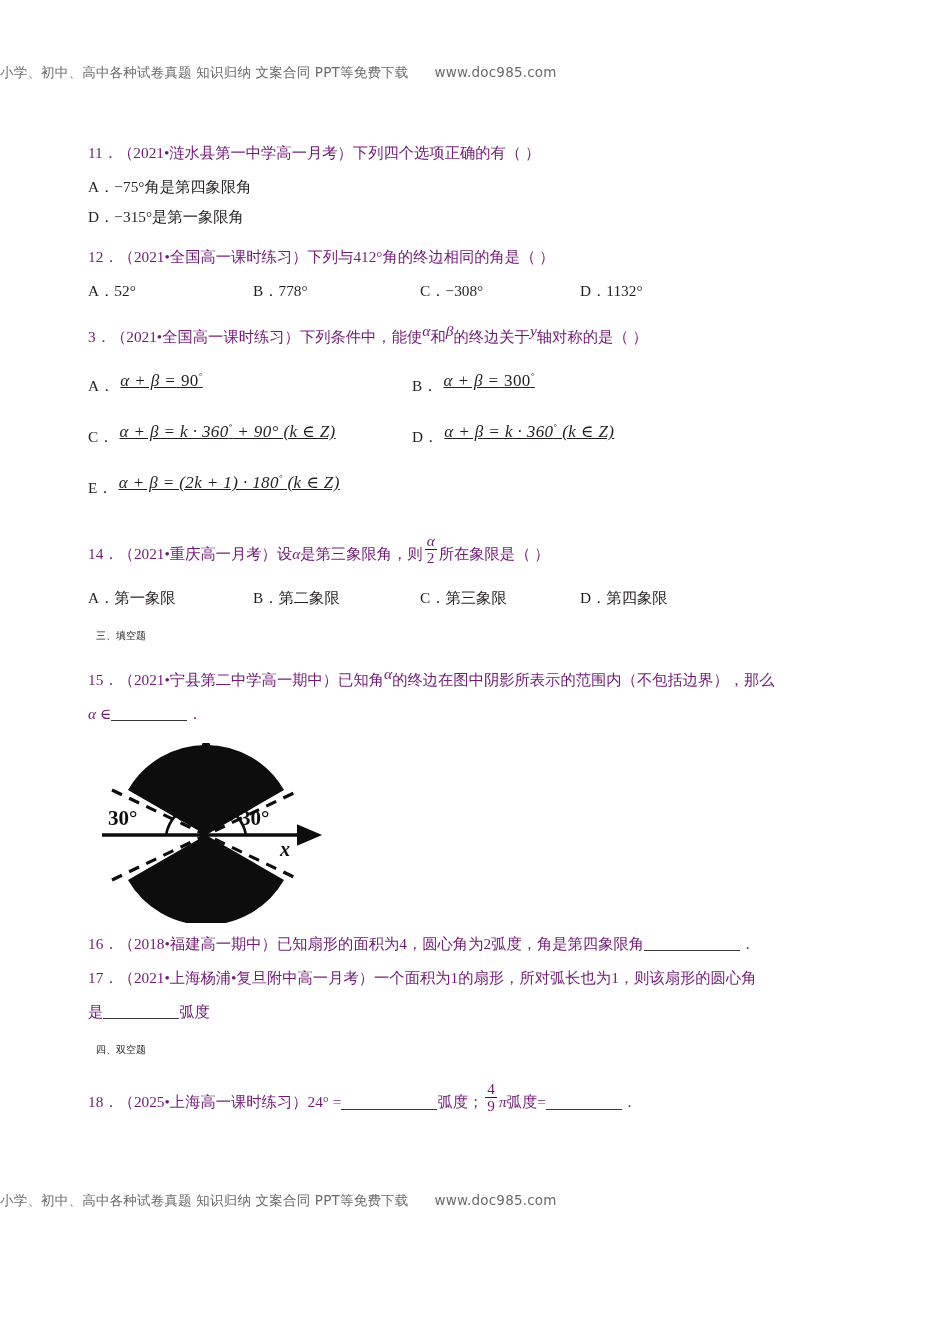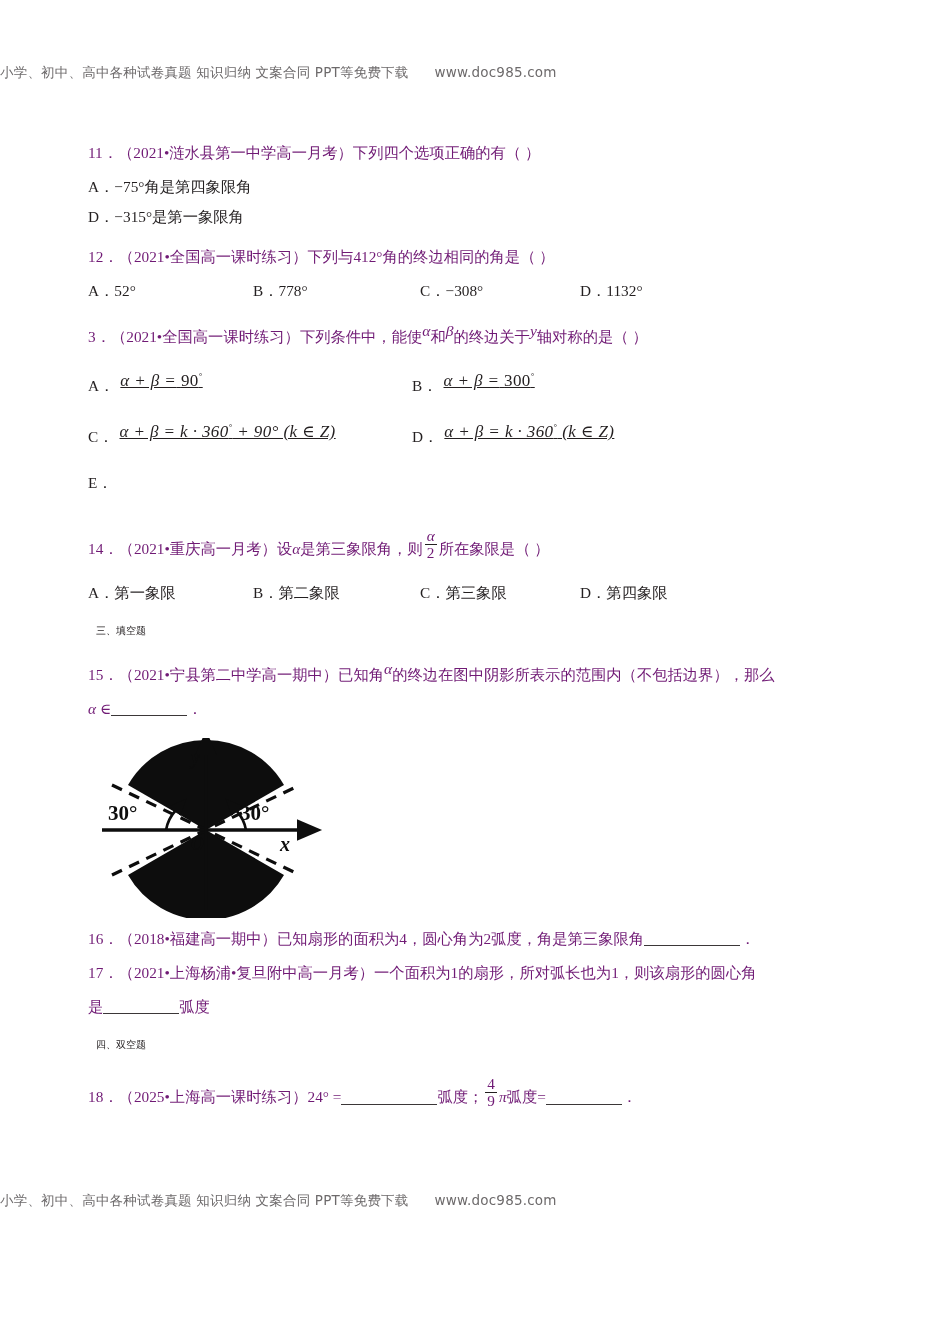--- a/index.html
+++ b/index.html
@@ -233,20 +233,21 @@
         <span class="lbl">D．</span>
           <span class="formula"><span>α + β = k · 360</span><span class="deg-sm">°</span><span> (k ∈ Z)</span></span>
       </div>
     </div>
 
     <div class="spacer-16"></div>
 
     <div class="opts">
       <div class="col optline">
         <span class="lbl">E．</span>
+          <span class="formula"><span>α + β = (2k + 1) · 180</span><span class="deg-sm">°</span><span> (k ∈ Z)</span></span>
       </div>
     </div>
 
     <div class="spacer-16"></div>
     <div class="spacer-16"></div>
 
     <p class="q">
       <span class="qnum">14．</span><span>（2021•重庆高一月考）</span><span>设</span><span class="mi">α</span><span>是第三象限角，则</span><span class="frac"><span class="num">α</span><span class="den">2</span></span><span>所在象限是（    ）</span>
     </p>
 
@@ -311,21 +312,21 @@
 
         <text x="103" y="26" font-family="'Liberation Serif', serif" font-style="italic" font-weight="bold" font-size="20" fill="#0d0d0d">y</text>
         <text x="192" y="113" font-family="'Liberation Serif', serif" font-style="italic" font-weight="bold" font-size="20" fill="#0d0d0d">x</text>
         <text x="103" y="112" font-family="'Liberation Serif', serif" font-style="italic" font-weight="bold" font-size="18" fill="#0d0d0d">O</text>
         <text x="20" y="82" font-family="'Liberation Serif', serif" font-weight="bold" font-size="21" fill="#0d0d0d">30°</text>
         <text x="152" y="82" font-family="'Liberation Serif', serif" font-weight="bold" font-size="21" fill="#0d0d0d">30°</text>
       </svg>
     </div>
 
     <p class="q">
-      <span class="qnum">16．</span><span>（2018•福建高一期中）</span><span>已知扇形的面积为4，圆心角为2弧度，角是第三象限角</span><span class="blank b-lg"></span><span>．</span>
+      <span class="qnum">16．</span><span>（2018•福建高一期中）</span><span>已知扇形的面积为4，圆心角为2弧度，角是第四象限角</span><span class="blank b-lg"></span><span>．</span>
     </p>
 
     <p class="q">
       <span class="qnum">17．</span><span>（2021•上海杨浦•复旦附中高一月考）</span><span>一个面积为1的扇形，所对弧长也为1，则该扇形的圆心角</span>
     </p>
     <p class="q">
       <span>是</span><span class="blank b-md"></span><span>弧度</span>
     </p>
 
     <p class="section">四、双空题</p>

